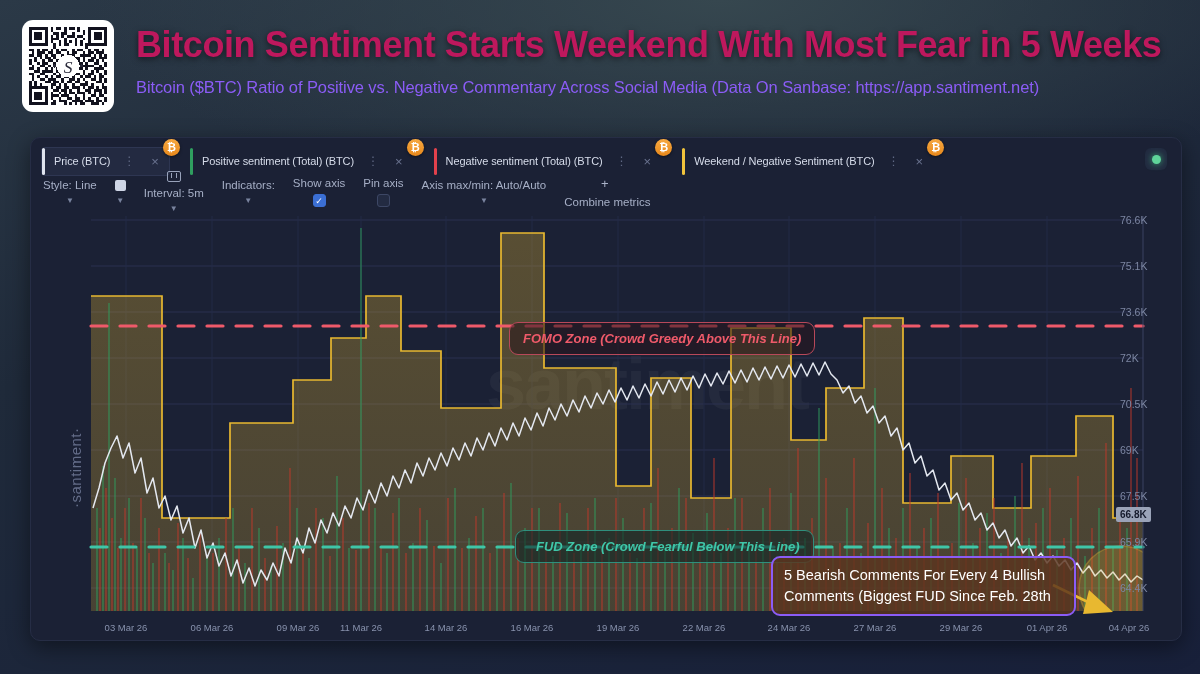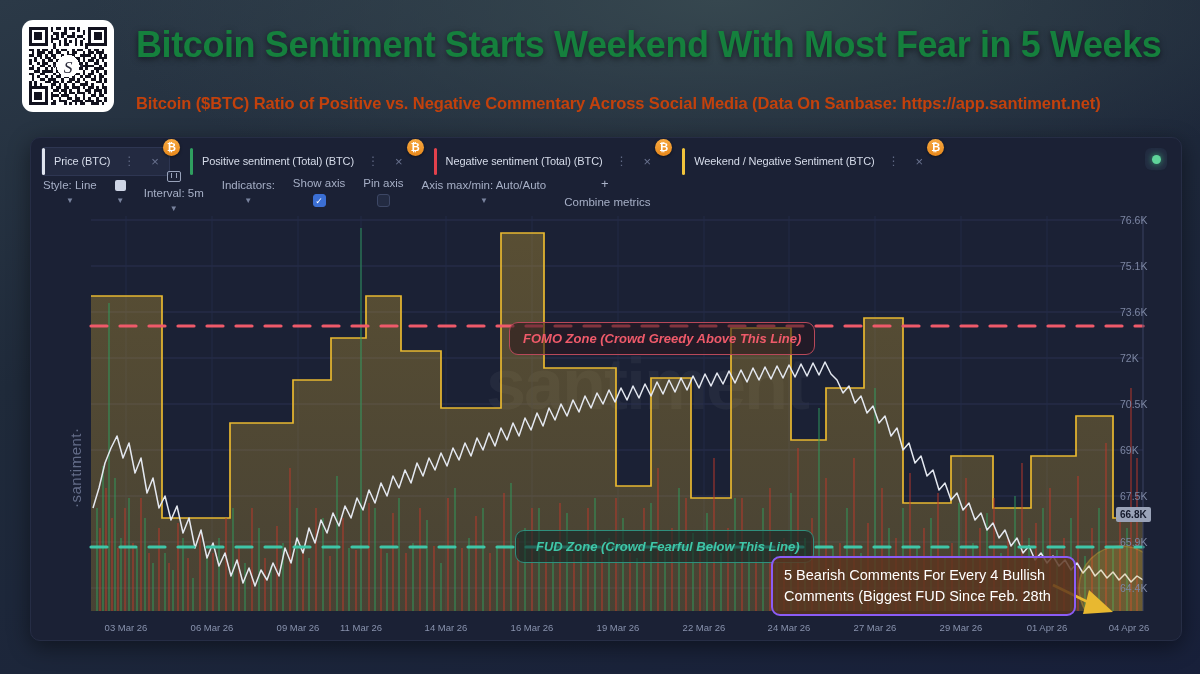--- a/index.html
+++ b/index.html
@@ -11,24 +11,24 @@
       linear-gradient(160deg,#2b3947 0%, #1f2a3a 35%, #18203a 100%);
     color:#e8ecf4;
   }
 
   
   .header { display:flex; align-items:flex-start; padding:20px 22px 0 22px; gap:22px; height:130px; }
   .qr-wrap { width:92px; height:92px; background:#fff; border-radius:11px; padding:7px; flex:0 0 auto; }
   .qr { width:100%; height:100%; position:relative; }
   .head-text { flex:1; padding-top:4px; }
   .title {
-    font-size:36px; font-weight:bold; letter-spacing:-0.4px; color:#15803d;
+    font-size:36px; font-weight:bold; letter-spacing:-0.4px; color:#be185d;
     text-shadow:0 2px 6px rgba(0,0,0,.55); line-height:1.15; white-space:nowrap;
   }
-  .subtitle { margin-top:29px; font-size:16.5px; color:#c2410c; letter-spacing:-0.1px; white-space:nowrap;font-weight:bold; }
+  .subtitle { margin-top:13px; font-size:16.5px; color:#8b5cf6; letter-spacing:-0.1px; white-space:nowrap; }
 
   
   .panel {
     position:absolute; left:30px; top:137px; width:1152px; height:504px;
     background:#1b2135; border-radius:10px; border:1px solid #262d45;
     box-shadow:0 6px 22px rgba(0,0,0,.45); overflow:hidden;
   }
 
   .tabrow { position:relative; height:40px; padding:6px 8px 0 10px; display:flex; align-items:center; }
   .tab {

